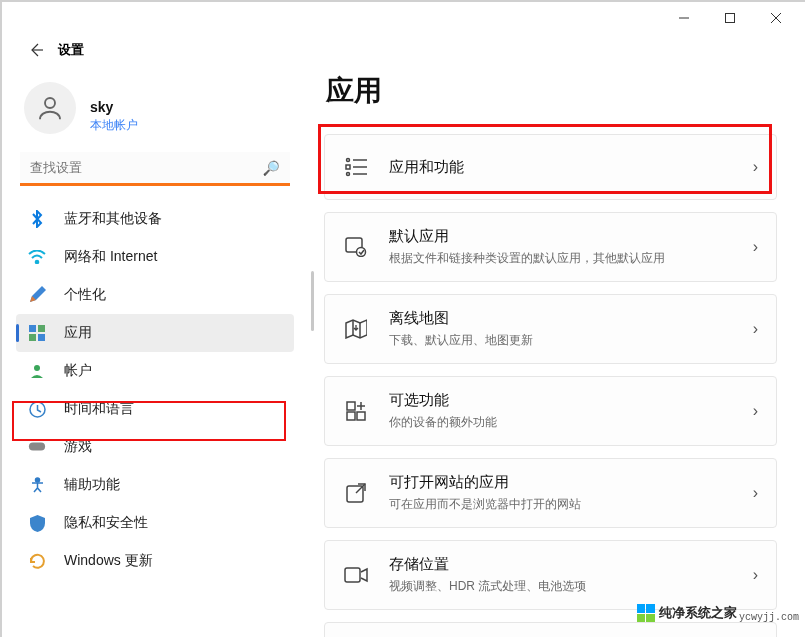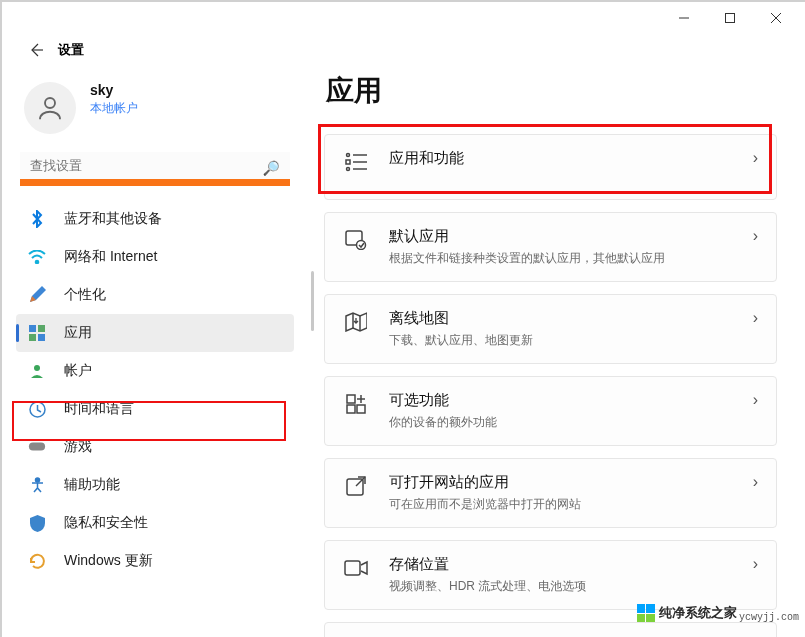--- a/index.html
+++ b/index.html
@@ -5,38 +5,38 @@
   * { box-sizing: border-box; margin: 0; padding: 0; }
   html, body { width: 805px; height: 637px; overflow: hidden; font-family: "Segoe UI", "Microsoft YaHei", sans-serif; background: #fff; border: 1px solid #d0d0d0; position: relative; }
   .titlebar { height: 32px; display: flex; align-items: center; justify-content: flex-end; padding-right: 6px; }
   .win-btn { width: 46px; height: 32px; display: flex; align-items: center; justify-content: center; cursor: pointer; }
   .win-btn svg { width: 10px; height: 10px; stroke: #333; stroke-width: 1; fill: none; }
   .header-row { display: flex; align-items: center; padding: 0 0 0 20px; height: 32px; }
   .back-btn { width: 28px; height: 28px; display: flex; align-items: center; justify-content: center; cursor: pointer; font-size: 16px; color: #333; }
   .header-title { margin-left: 8px; font-size: 13px; color: #000000; font-weight: 600; }
   .body-wrap { display: flex; height: calc(100% - 64px); position: relative; }
   .sidebar { width: 312px; flex-shrink: 0; position: relative; padding-left: 14px; }
-  .account-row { display: flex; align-items: flex-start; padding: 16px 0 18px 8px; }
+  .account-row { display: flex; align-items: flex-end; padding: 16px 0 18px 8px; }
   .avatar { width: 52px; height: 52px; border-radius: 50%; background: #f0f0f0; display: flex; align-items: center; justify-content: center; margin-right: 14px; }
   .avatar svg { width: 30px; height: 30px; stroke: #666; fill: none; stroke-width: 1.5; }
   .account-name { font-size: 14px; font-weight: 600; color: #111; }
   .account-sub { font-size: 12px; color: #3b82f6; margin-top: 2px; }
   .search-box { position: relative; margin: 0 24px 14px 4px; }
-  .search-input { width: 100%; height: 34px; border: none; border-bottom: 7px solid #f97316; background: #fbfbfb; padding: 0 36px 0 10px; font-size: 13px; outline: none; font-family: Liberation Serif, serif; }
+  .search-input { width: 100%; height: 34px; border: none; border-bottom: 3px solid #f97316; background: #fbfbfb; padding: 0 36px 0 10px; font-size: 13px; outline: none; font-family: Liberation Serif, serif; }
   .search-icon { position: absolute; right: 10px; top: 8px; font-size: 14px; color: #555; transform: scaleX(-1); }
   .nav { margin-top: 4px; margin-right: 20px; }
   .nav-item { display: flex; align-items: center; height: 38px; padding-left: 12px; border-radius: 4px; cursor: pointer; font-size: 14px; color: #222; position: relative; }
   .nav-item.selected { background: #ededed; }
   .nav-item.selected::before { content: ""; position: absolute; left: 0; top: 10px; bottom: 10px; width: 3px; background: #2f6fd0; border-radius: 2px; }
   .nav-icon { width: 18px; height: 18px; margin-right: 18px; display: flex; align-items: center; justify-content: center; }
   .red-frame-left { position: absolute; border: 2px solid #e11; pointer-events: none; }
   .scroll-mark { position: absolute; right: 0; top: 205px; width: 3px; height: 60px; background: #c8c8c8; border-radius: 2px; }
   .content { flex: 1; padding: 0 28px 0 10px; overflow: hidden; position: relative; }
   .page-title { font-size: 28px; font-weight: 600; color: #111; margin: 6px 0 24px 2px; }
-  .card { border: 1px solid #e6e6e6; border-radius: 4px; background: #fdfdfd; display: flex; padding: 14px 18px; margin-bottom: 12px; min-height: 66px; cursor: pointer; }
+  .card { border: 1px solid #e6e6e6; border-radius: 4px; background: #fdfdfd; display: flex; align-items: center; padding: 14px 18px; margin-bottom: 12px; min-height: 66px; cursor: pointer; }
   .card-icon { width: 26px; height: 26px; margin-right: 20px; display: flex; align-items: center; justify-content: center; color: #444; flex-shrink: 0; }
   .card-body { flex: 1; }
   .card-title { font-size: 15px; color: #111; }
   .card-sub { font-size: 12px; color: #6a6a6a; margin-top: 4px; }
   .chev { color: #555; }
   .red-frame-card { position: absolute; border: 3px solid #e11; pointer-events: none; }
   .watermark { position: absolute; right: 6px; bottom: 15px; display: flex; align-items: center; font-size: 13px; font-weight: 600; color: #2a2a2a; pointer-events: none; }
   .wm-sub { font-size: 10px; font-weight: 400; color: #555; margin-left: 2px; transform: translateY(4px); font-family: Liberation Mono, monospace; }
   .wm-logo { width: 18px; height: 18px; margin-right: 4px; display: grid; grid-template-columns: 1fr 1fr; grid-template-rows: 1fr 1fr; gap: 1px; transform: rotate(0deg); }
   .wm-logo span { background: #00a3ff; }

